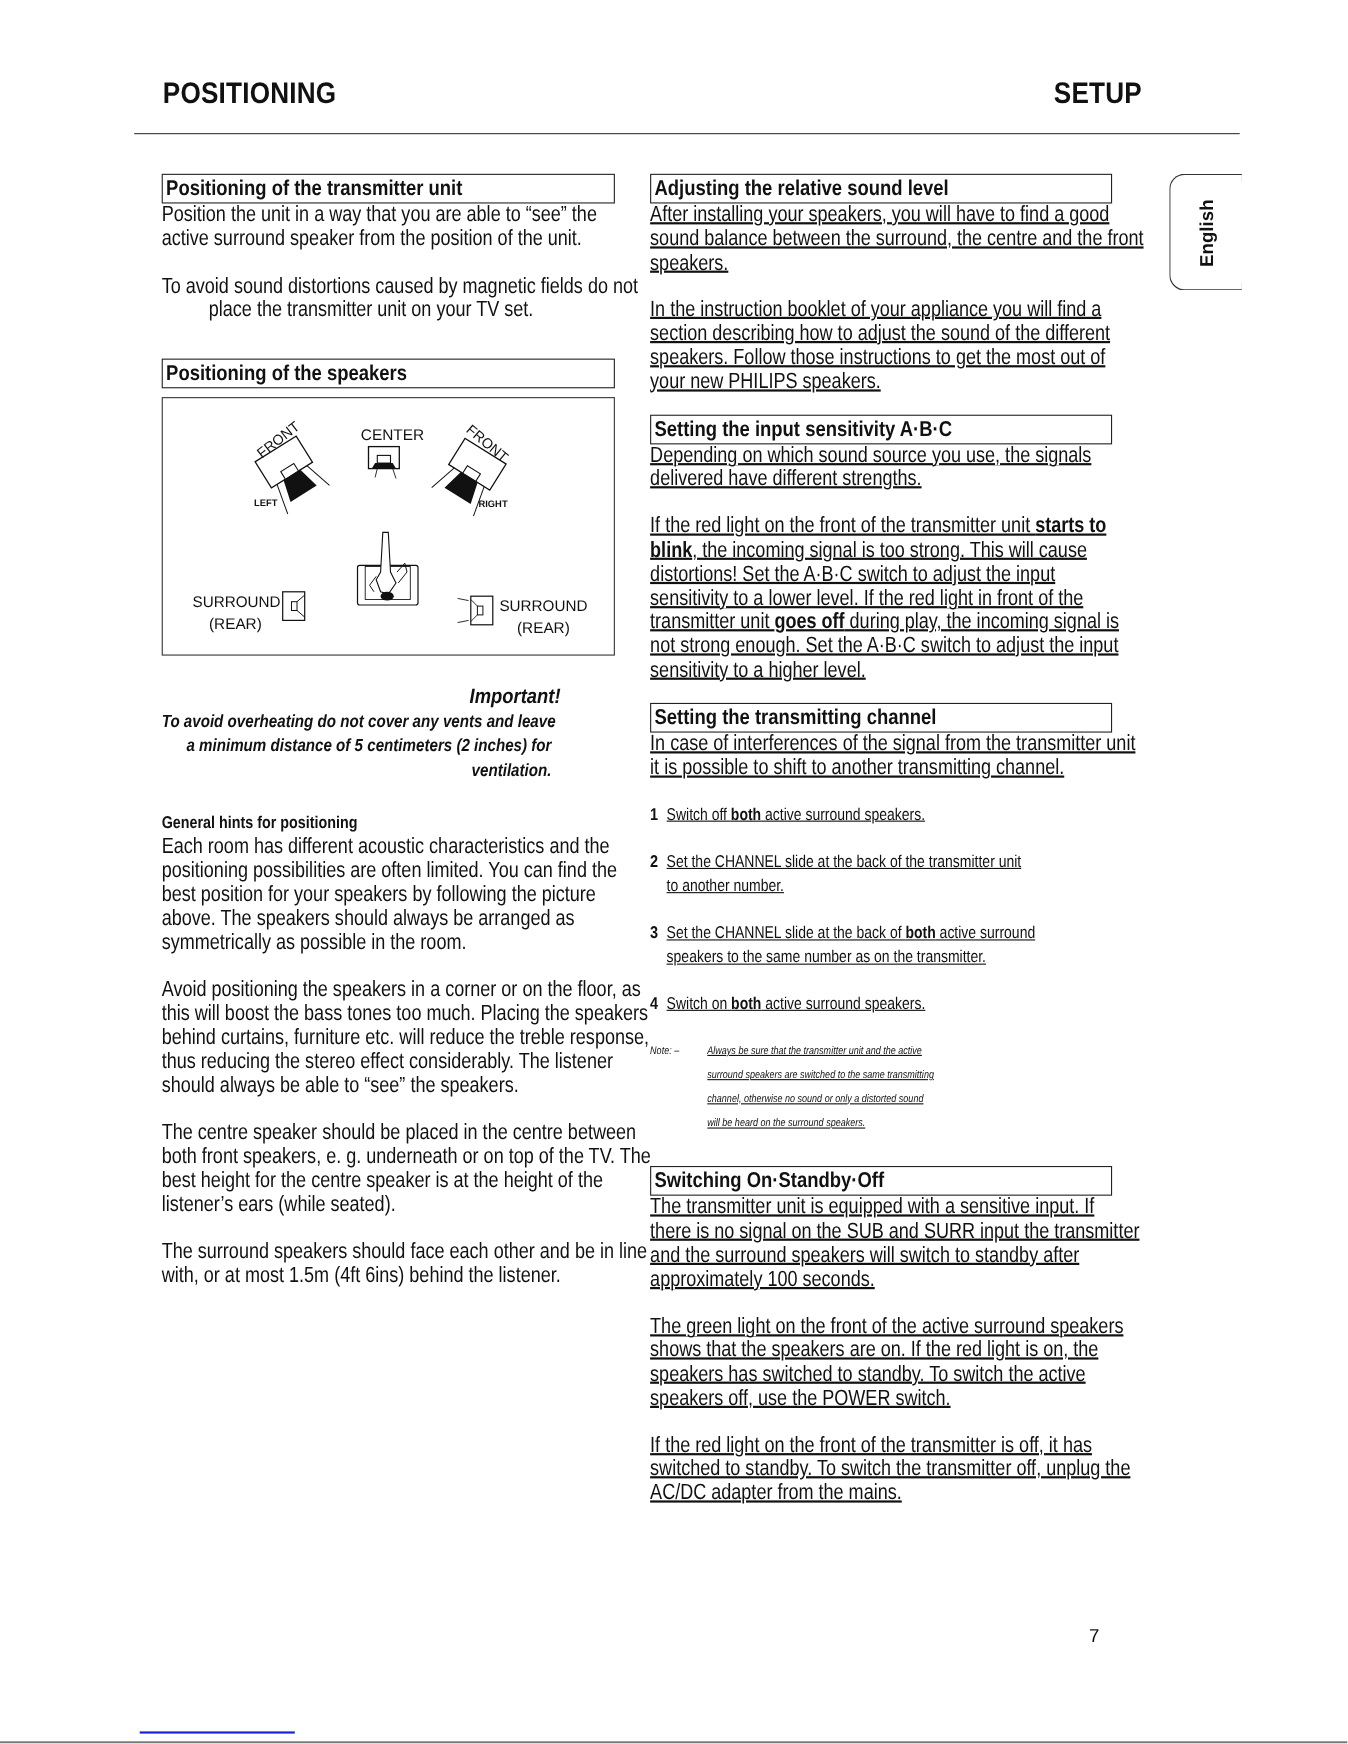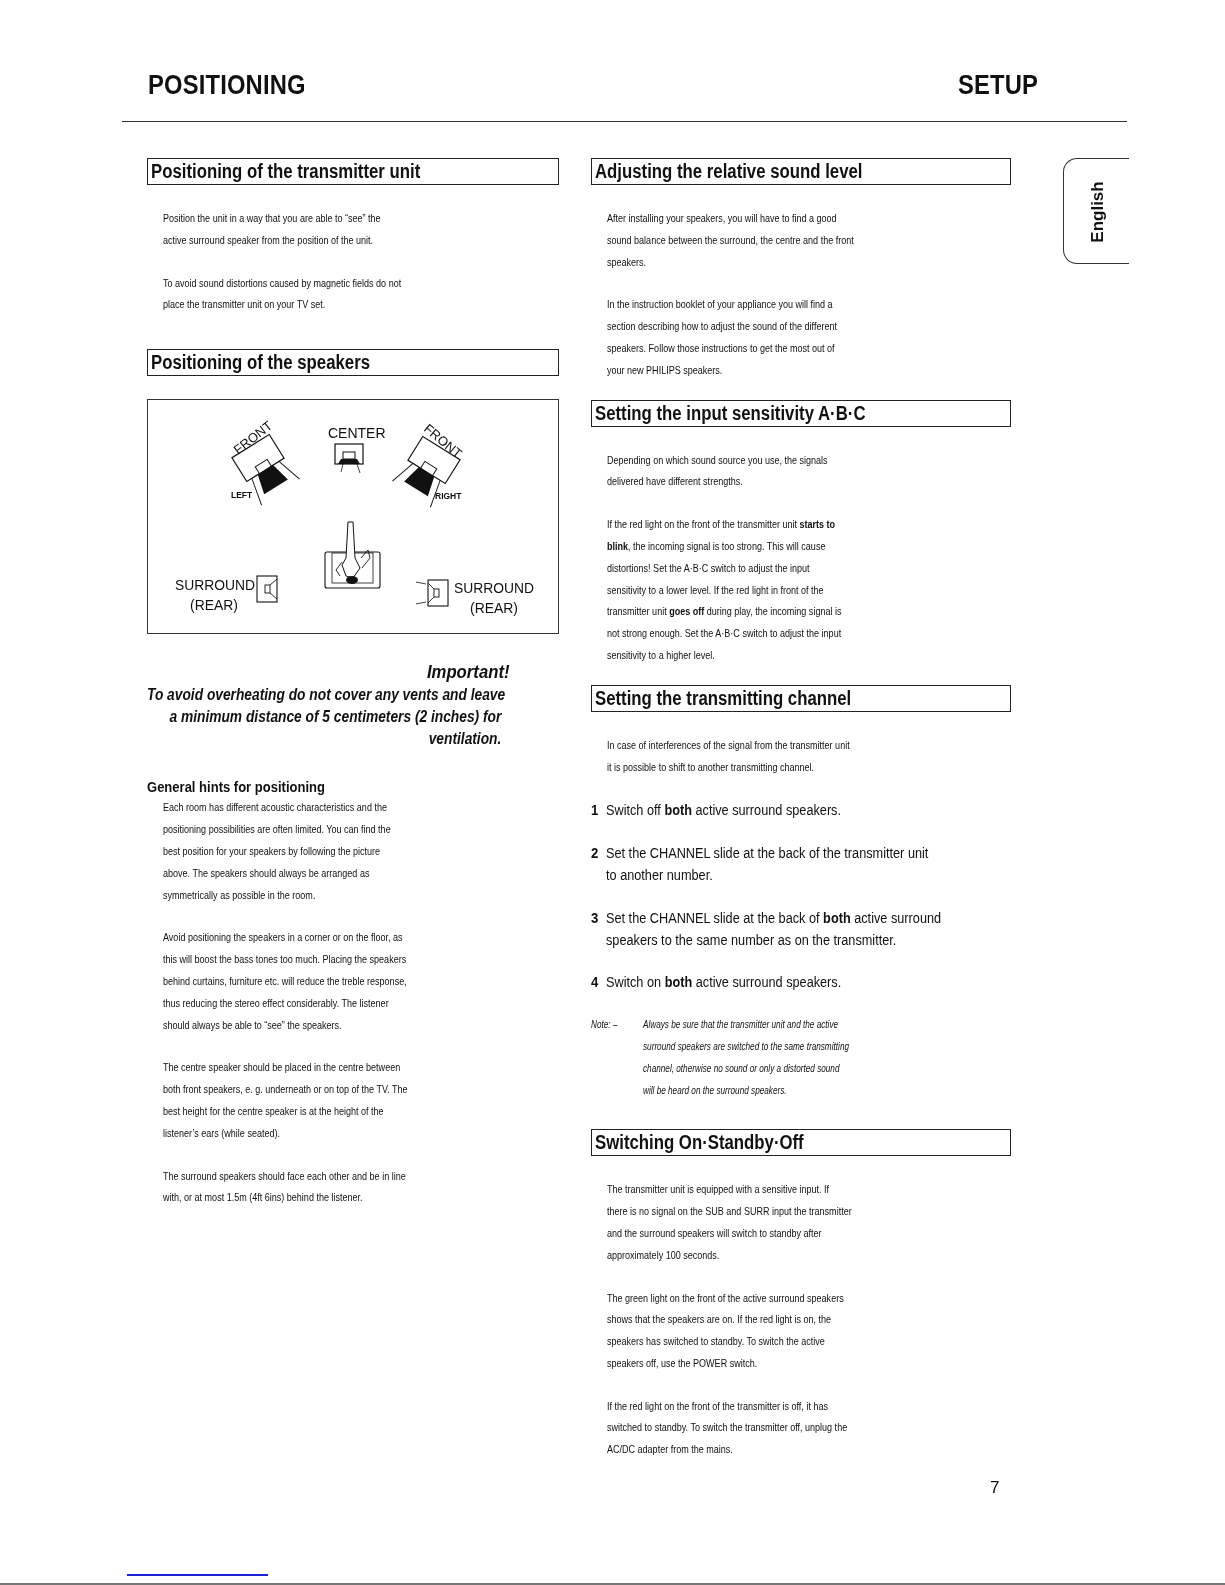--- a/index.html
+++ b/index.html
@@ -5,26 +5,26 @@
     html, body { margin: 0; padding: 0; background: #ffffff; }
     body { width: 1225px; height: 1585px; position: relative; overflow: hidden;
       font-family: "Liberation Sans Narrow", "Liberation Sans", sans-serif; color: #111; }
     .hdr { position: absolute; top: 70px; font-size: 27px; font-weight: bold; letter-spacing: 0.2px;
       font-family: "Liberation Sans", sans-serif; transform: scaleX(0.88); transform-origin: left top; }
     #hdr-left { left: 148px; }
     #hdr-right { left: 958px; }
     .rule { position: absolute; left: 122px; top: 121px; width: 1005px; height: 0; border-top: 1.5px solid #333; }
     .col { position: absolute; }
     #col-left { left: 147px; top: 158px; width: 412px; }
-    #col-right { left: 591px; top: 158px; width: 420px; }
+    #col-right { left: 591px; top: 158px; width: 420px; text-decoration: underline; }
     .sec-title { box-sizing: border-box; border: 1.4px solid #222; border-right-width: 1.6px;
-      height: 27px; padding: 0 0 0 3px; margin-bottom: 23px; position: relative; overflow: hidden; }
+      height: 27px; padding: 0 0 0 3px; margin-bottom: 0; position: relative; overflow: hidden; }
     .sec-title span { display: inline-block; font-family: "Liberation Sans", sans-serif; font-weight: bold;
       font-size: 19.5px; line-height: 24px; white-space: nowrap; transform: scaleX(0.86); transform-origin: left center; }
-    .p { font-family: "Liberation Sans", sans-serif; font-size: 11px; line-height: 21.8px; margin: 0 0 21px 16px;
+    .p { font-family: "Liberation Sans", sans-serif; font-size: 20px; line-height: 21.8px; margin: 0 0 21px 0;
       white-space: nowrap; }
     .p .ln { display: block; transform: scaleX(0.82); transform-origin: left top; }
     .sub { font-family: "Liberation Sans", sans-serif; font-weight: bold; font-size: 15.5px; line-height: 21.8px;
       white-space: nowrap; }
     .sub .ln { display: block; transform: scaleX(0.84); transform-origin: left top; }
     .imp-title { font-family: "Liberation Sans", sans-serif; font-weight: bold; font-style: italic;
       font-size: 19px; line-height: 24px; transform: scaleX(0.88); transform-origin: left top; white-space: nowrap; }
     .imp .ln { display: block; font-family: "Liberation Sans", sans-serif; font-weight: bold; font-style: italic;
       font-size: 16px; line-height: 21.8px; transform: scaleX(0.86); transform-origin: left top; white-space: nowrap; }
     .figure { box-sizing: border-box; border: 1.3px solid #333; height: 235px; position: relative; margin: 8px 0 16px 0; }
@@ -59,21 +59,21 @@
 </div>
 
 <div id="col-left" class="col">
   <div class="sec-title">
     <span>Positioning of the transmitter unit</span>
   </div>
   <div class="p">
     <span class="ln">Position the unit in a way that you are able to “see” the</span>
     <span class="ln">active surround speaker from the position of the unit.</span>
   </div>
-  <div class="p" style="margin-bottom:33px;">
+  <div class="p" style="margin-bottom:33px;text-align:right;">
     <span class="ln">To avoid sound distortions caused by magnetic fields do not</span>
     <span class="ln">place the transmitter unit on your TV set.</span>
   </div>
 
   <div class="sec-title">
     <span>Positioning of the speakers</span>
   </div>
 
   <div class="figure">
     <svg width="410" height="233" viewBox="0 0 410 233">

